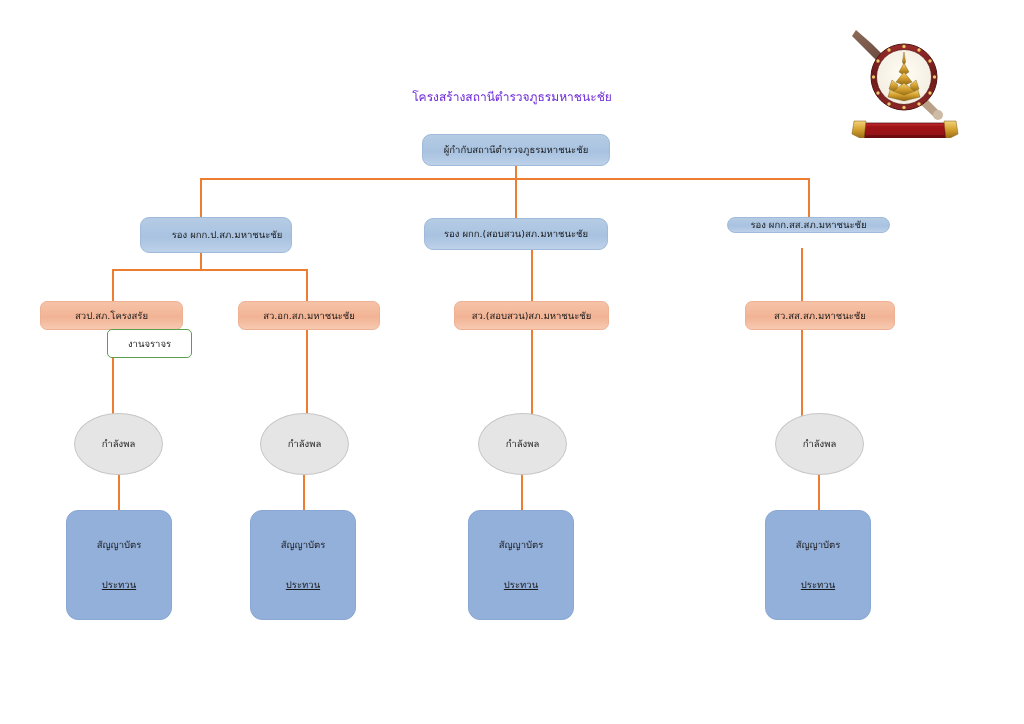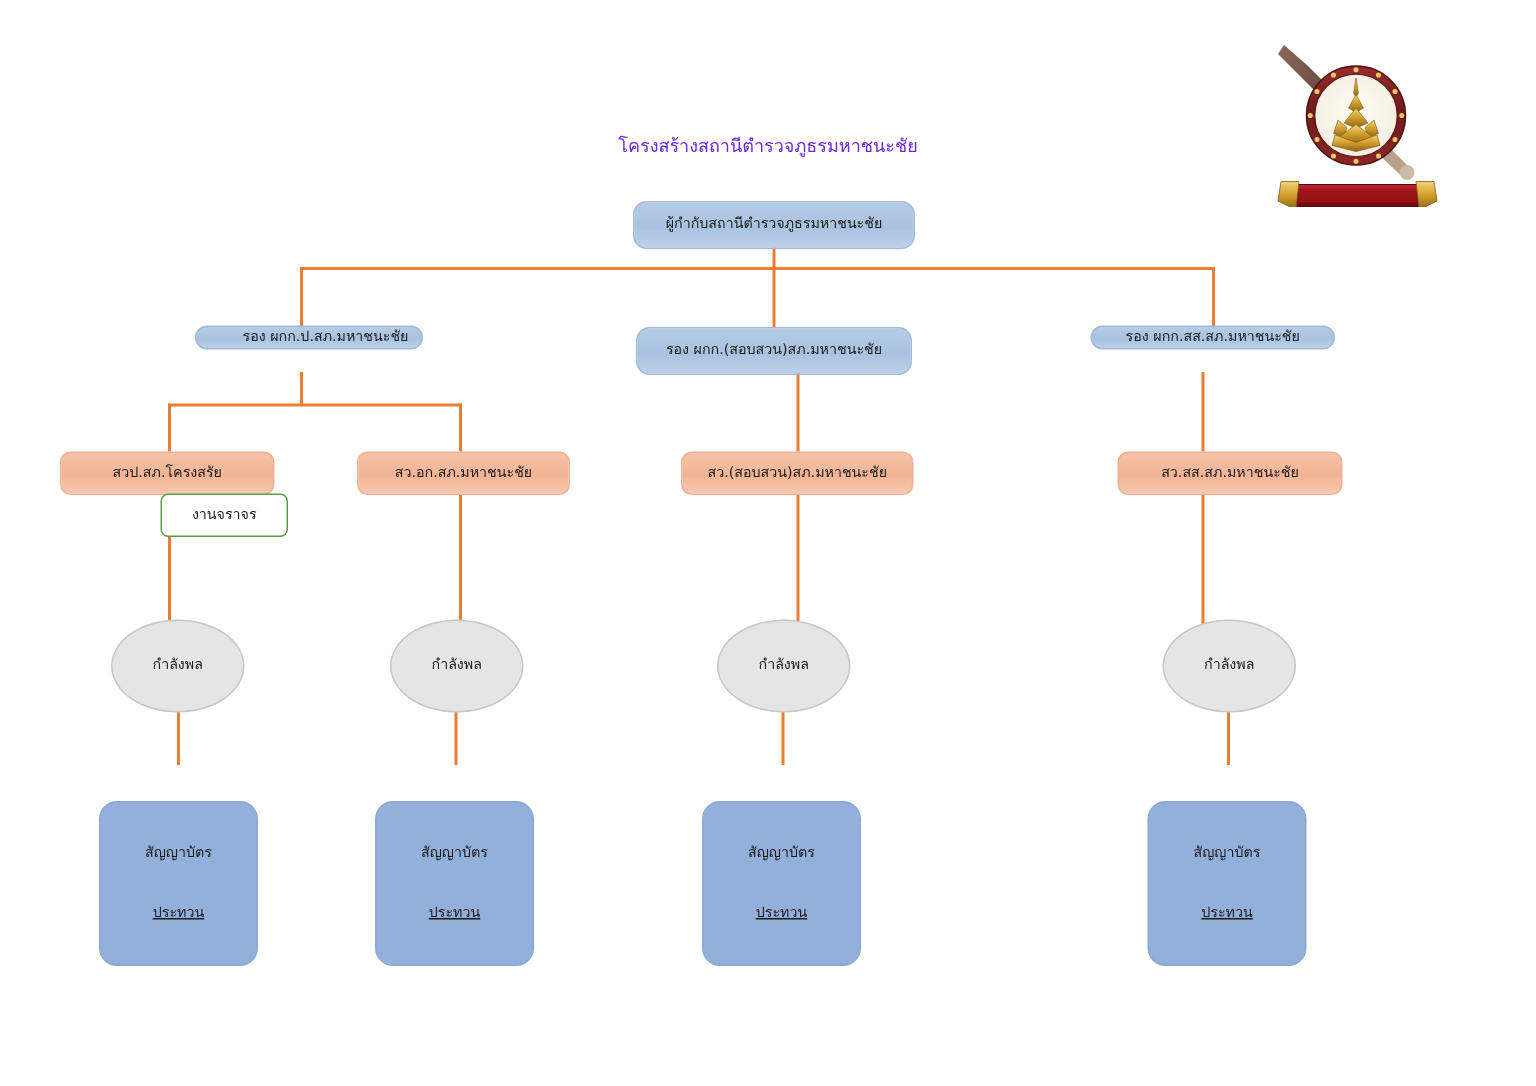--- a/index.html
+++ b/index.html
@@ -80,21 +80,20 @@
     border-radius: 50%;
   }
 
   
   .node.blue-big {
     background: #93b0db;
     border: 1px solid #8aa8d4;
     border-radius: 12px;
     flex-direction: column;
     justify-content: center;
-    margin-top: 24px;
   }
   .node.blue-big .ln { display: block; }
   .node.blue-big .ln + .ln { margin-top: 26px; text-decoration: underline; }
 
   
   .emblem {
     position: absolute;
     left: 846px;
     top: 22px;
     width: 118px;
@@ -209,21 +208,21 @@
 
   <div class="conn v" style="left:118px; top:473px; height:37px;"></div>
   <div class="conn v" style="left:303px; top:473px; height:37px;"></div>
   <div class="conn v" style="left:521px; top:473px; height:37px;"></div>
   <div class="conn v" style="left:818px; top:473px; height:37px;"></div>
 
   <div class="node blue-pill" style="left:422px; top:134px; width:188px; height:32px;">
     <span>ผู้กำกับสถานีตำรวจภูธรมหาชนะชัย</span>
   </div>
 
-  <div class="node blue-pill" style="left:130px; top:217px; width:152px; height:16px;padding-left:22px;">
+  <div class="node blue-pill" style="left:140px; top:217px; width:152px; height:36px;padding-left:22px;">
     <span>รอง ผกก.ป.สภ.มหาชนะชัย</span>
   </div>
   <div class="node blue-pill" style="left:424px; top:218px; width:184px; height:32px;">
     <span>รอง ผกก.(สอบสวน)สภ.มหาชนะชัย</span>
   </div>
   <div class="node blue-pill" style="left:727px; top:217px; width:163px; height:16px;">
     <span>รอง ผกก.สส.สภ.มหาชนะชัย</span>
   </div>
 
   <div class="node orange-box" style="left:40px; top:301px; width:143px; height:29px;">

